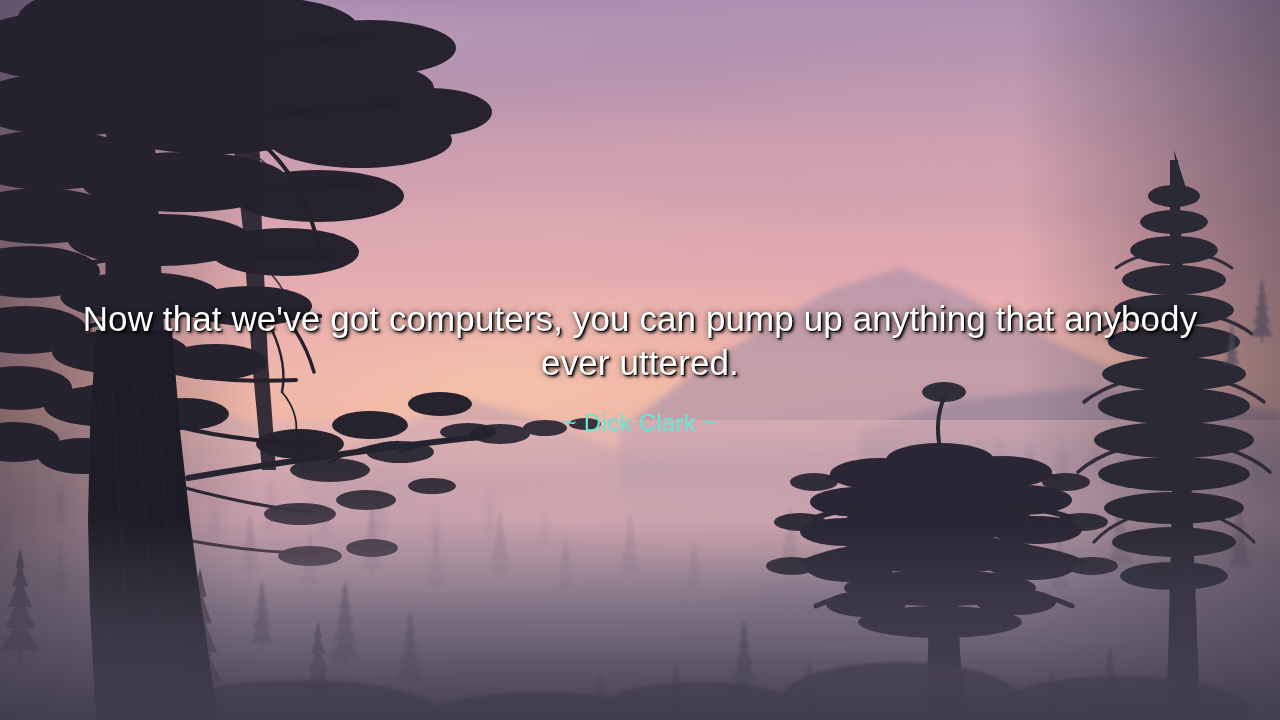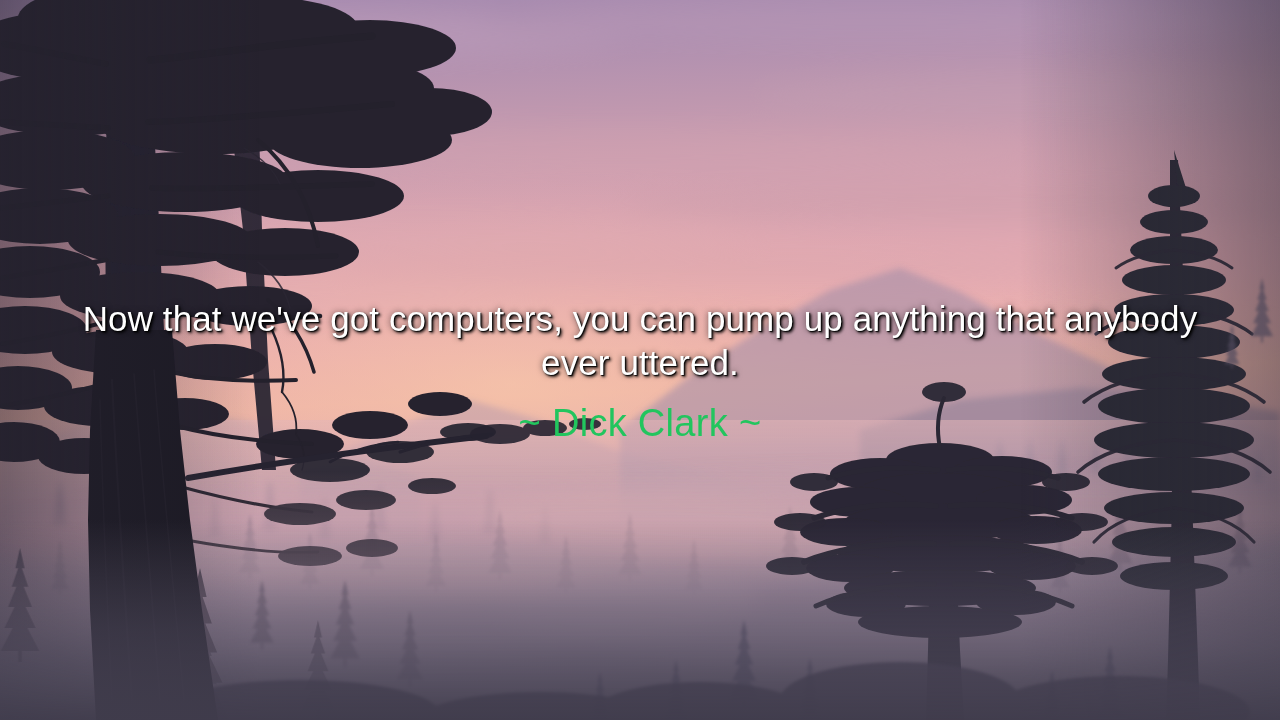--- a/index.html
+++ b/index.html
@@ -30,22 +30,22 @@
     letter-spacing:0.1px;
     text-shadow:
       2px 2px 3px rgba(0,0,0,0.85),
       1px 1px 1px rgba(0,0,0,0.9),
       0 0 6px rgba(0,0,0,0.55);
     white-space:pre-wrap;
   }
   #quote-author {
     margin-top:19px;
     text-align:center;
-    color:#22c55e;
-    font-size:38px;
+    color:#5eead4;
+    font-size:24px;
     line-height:38px;
     font-weight:400;
     letter-spacing:0.3px;
   }
 </style>
 </head>
 <body>
 
 <div id="stage">
 

